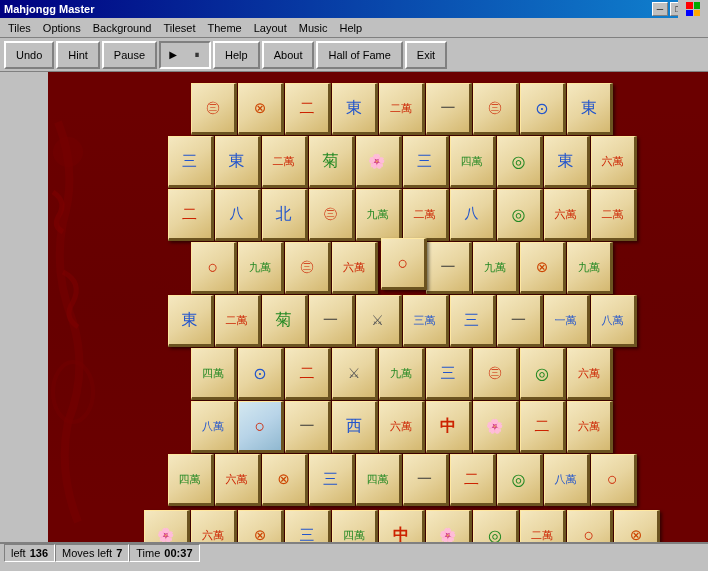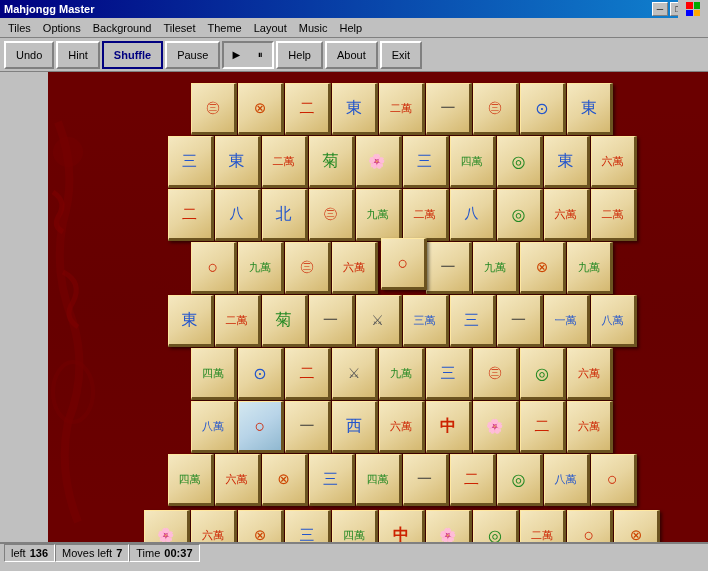--- a/index.html
+++ b/index.html
@@ -262,28 +262,28 @@
   <span class="menu-item">Tileset</span>
   <span class="menu-item">Theme</span>
   <span class="menu-item">Layout</span>
   <span class="menu-item">Music</span>
   <span class="menu-item">Help</span>
 </div>
 
 <div id="toolbar">
   <button class="tool-btn">Undo</button>
   <button class="tool-btn">Hint</button>
-  <button class="tool-btn active">Shuffle</button>
   <button class="tool-btn">Pause</button>
   <div id="playpause">
     <button class="pp-btn">▶</button>
     <button class="pp-btn">⏸</button>
   </div>
   <button class="tool-btn">Help</button>
   <button class="tool-btn">About</button>
+  <button class="tool-btn">Hall of Fame</button>
   <button class="tool-btn">Exit</button>
 </div>
 
 <div id="game-area">
 
   <svg class="dragon-left" viewBox="0 0 80 470" xmlns="http://www.w3.org/2000/svg">
     <path d="M10,50 Q30,100 15,150 Q5,200 25,250 Q40,300 20,350 Q10,400 30,450" stroke="#8b0000" stroke-width="8" fill="none" opacity="0.6"></path>
     <circle cx="20" cy="80" r="15" fill="#8b0000" opacity="0.4"></circle>
     <path d="M5,120 Q20,130 10,145 Q5,155 15,160" stroke="#aa0000" stroke-width="5" fill="none" opacity="0.5"></path>
     <path d="M15,200 Q35,210 25,230 Q15,245 30,255" stroke="#aa0000" stroke-width="5" fill="none" opacity="0.5"></path>

